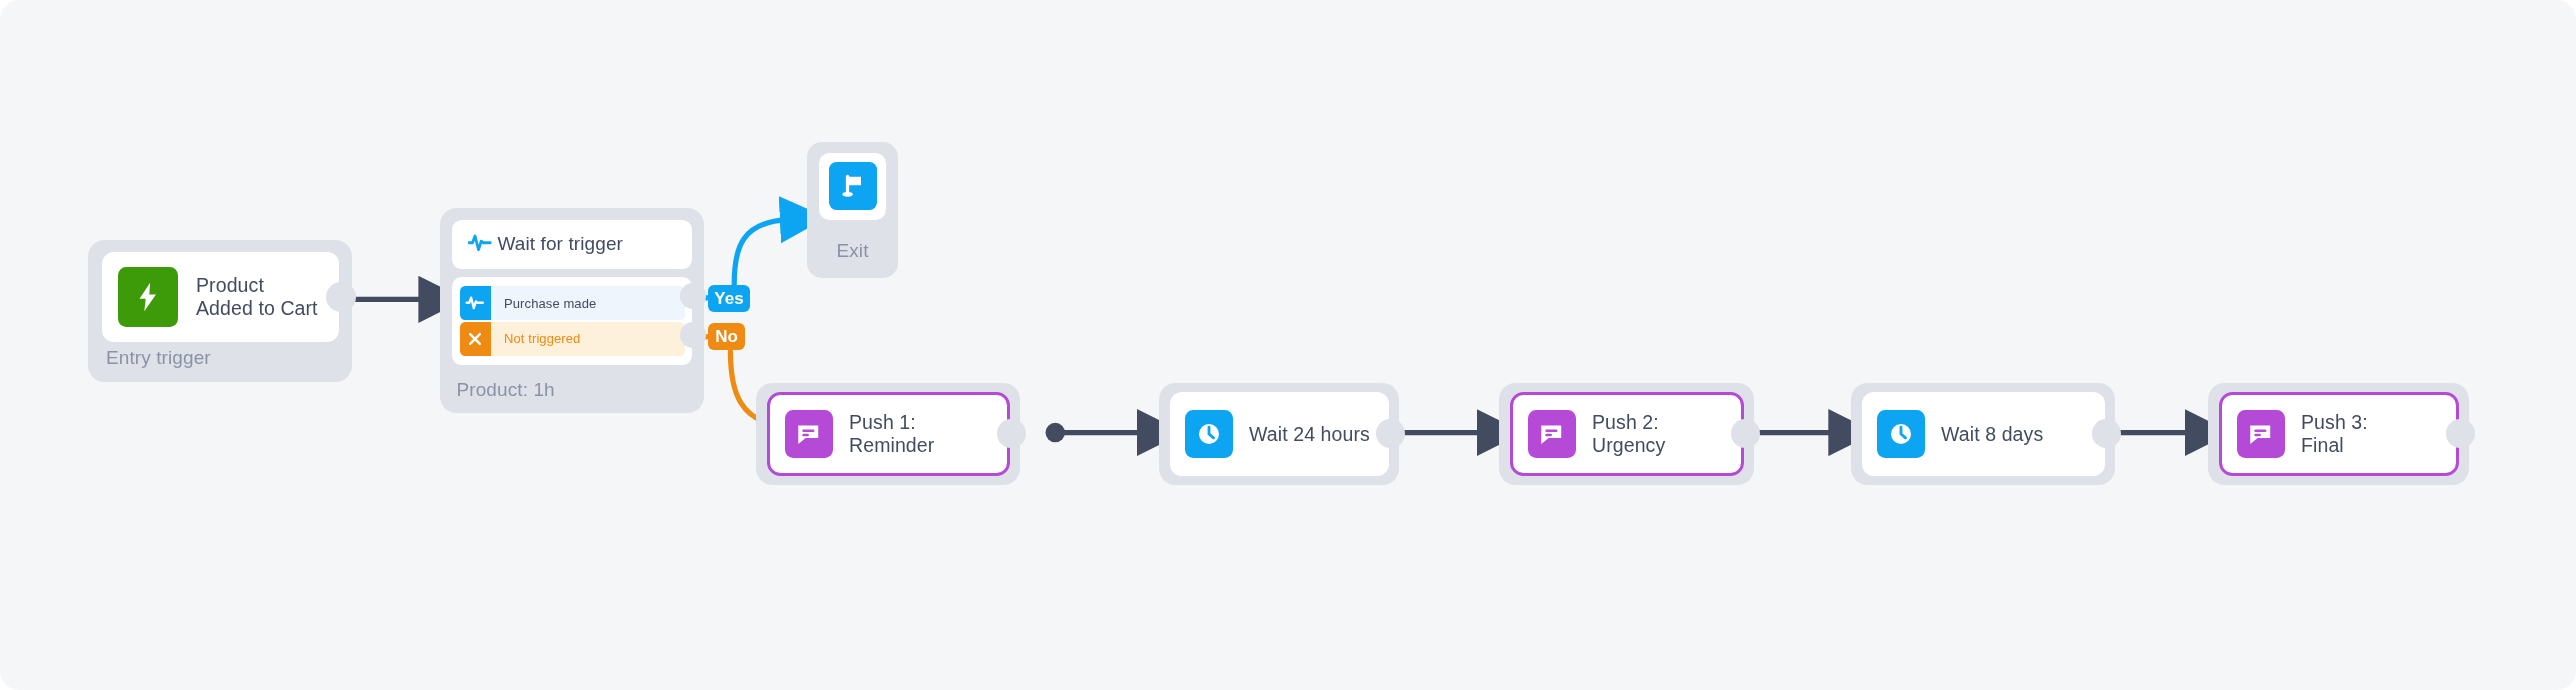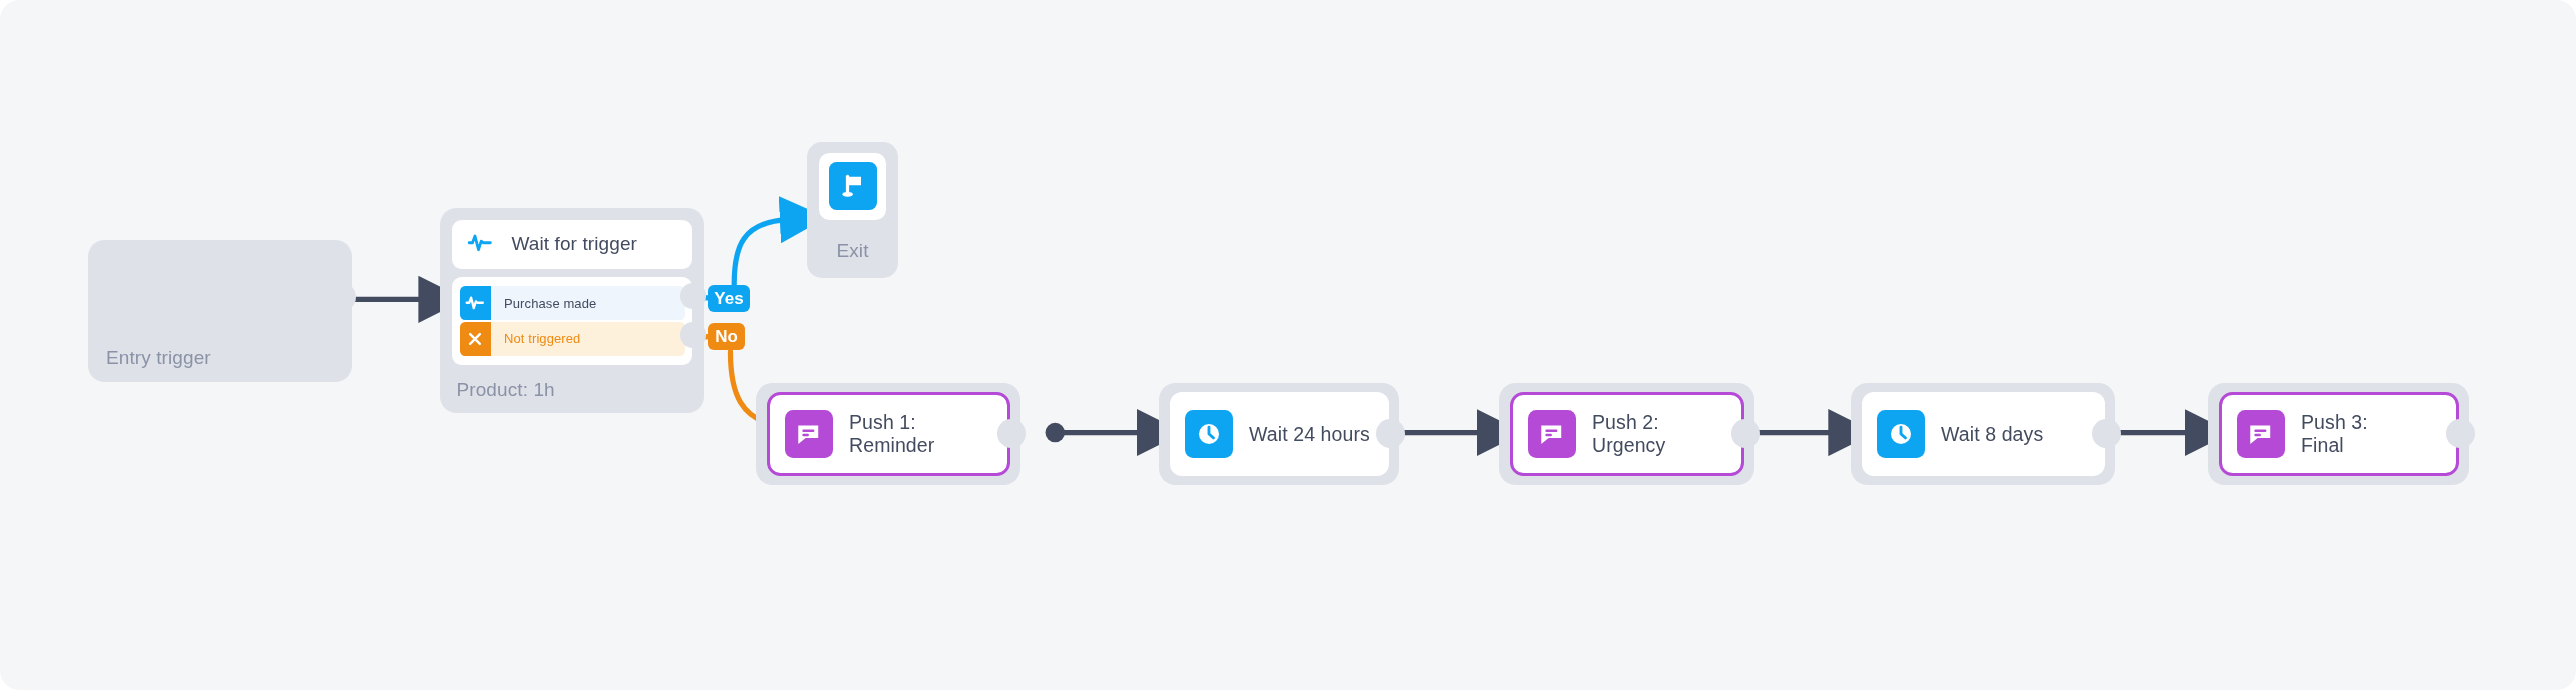--- a/index.html
+++ b/index.html
@@ -218,34 +218,43 @@
       <circle cx="2811" cy="578" r="13" fill="#424b5f"></circle>
       <line x1="2820" y1="578" x2="2932" y2="578" stroke="#424b5f" stroke-width="7" marker-end="url(#ah-slate)"></line>
     </g>
 
     <g>
       <circle cx="3283" cy="578" r="11" fill="#ffffff" stroke="#b44ad6" stroke-width="7"></circle>
     </g>
   </svg>
 
   <div class="node-shell" id="entry-shell">
+    <div class="node-card" id="entry-card">
+      <div class="node-icon" id="entry-icon">
+        <svg width="34" height="34" viewBox="0 0 24 24" xmlns="http://www.w3.org/2000/svg">
+          <path d="M13.5 2 L6 13.2 h4.4 L9.4 22 L17.6 10.3 h-4.7 Z" fill="#ffffff"></path>
+        </svg>
+      </div>
+      <div class="node-label" id="entry-text">Product
+Added to Cart</div>
+    </div>
 
     <div class="notch" style="left:238px; top:42px; width:30px; height:30px; background:#dfe1e9;"></div>
     <div class="shell-caption" id="entry-caption">Entry trigger</div>
   </div>
 
   <div class="node-shell" id="wft-shell">
 
     <div class="node-card" id="wft-header">
       <div style="flex:0 0 auto;">
         <svg width="25.5" height="25.5" viewBox="0 0 24 24" xmlns="http://www.w3.org/2000/svg">
           <path d="M2 12 h3.2 l2.3 -6.4 l3.3 13 l2.6 -8.2 l1.7 1.6 H22" fill="none" stroke="#0da5f2" stroke-width="2.6" stroke-linecap="round" stroke-linejoin="round"></path>
         </svg>
       </div>
-      <div class="node-label" style="margin-left:19px;">Wait for trigger</div>
+      <div class="node-label" style="margin-left:5px;">Wait for trigger</div>
     </div>
 
     <div class="node-card" id="wft-body">
 
       <div class="branch-row" id="row-yes">
         <div class="row-icon">
           <svg width="19.5" height="19.5" viewBox="0 0 24 24" xmlns="http://www.w3.org/2000/svg">
             <path d="M2 12 h3.2 l2.3 -6.4 l3.3 13 l2.6 -8.2 l1.7 1.6 H22" fill="none" stroke="#ffffff" stroke-width="2.8" stroke-linecap="round" stroke-linejoin="round"></path>
           </svg>
         </div>

